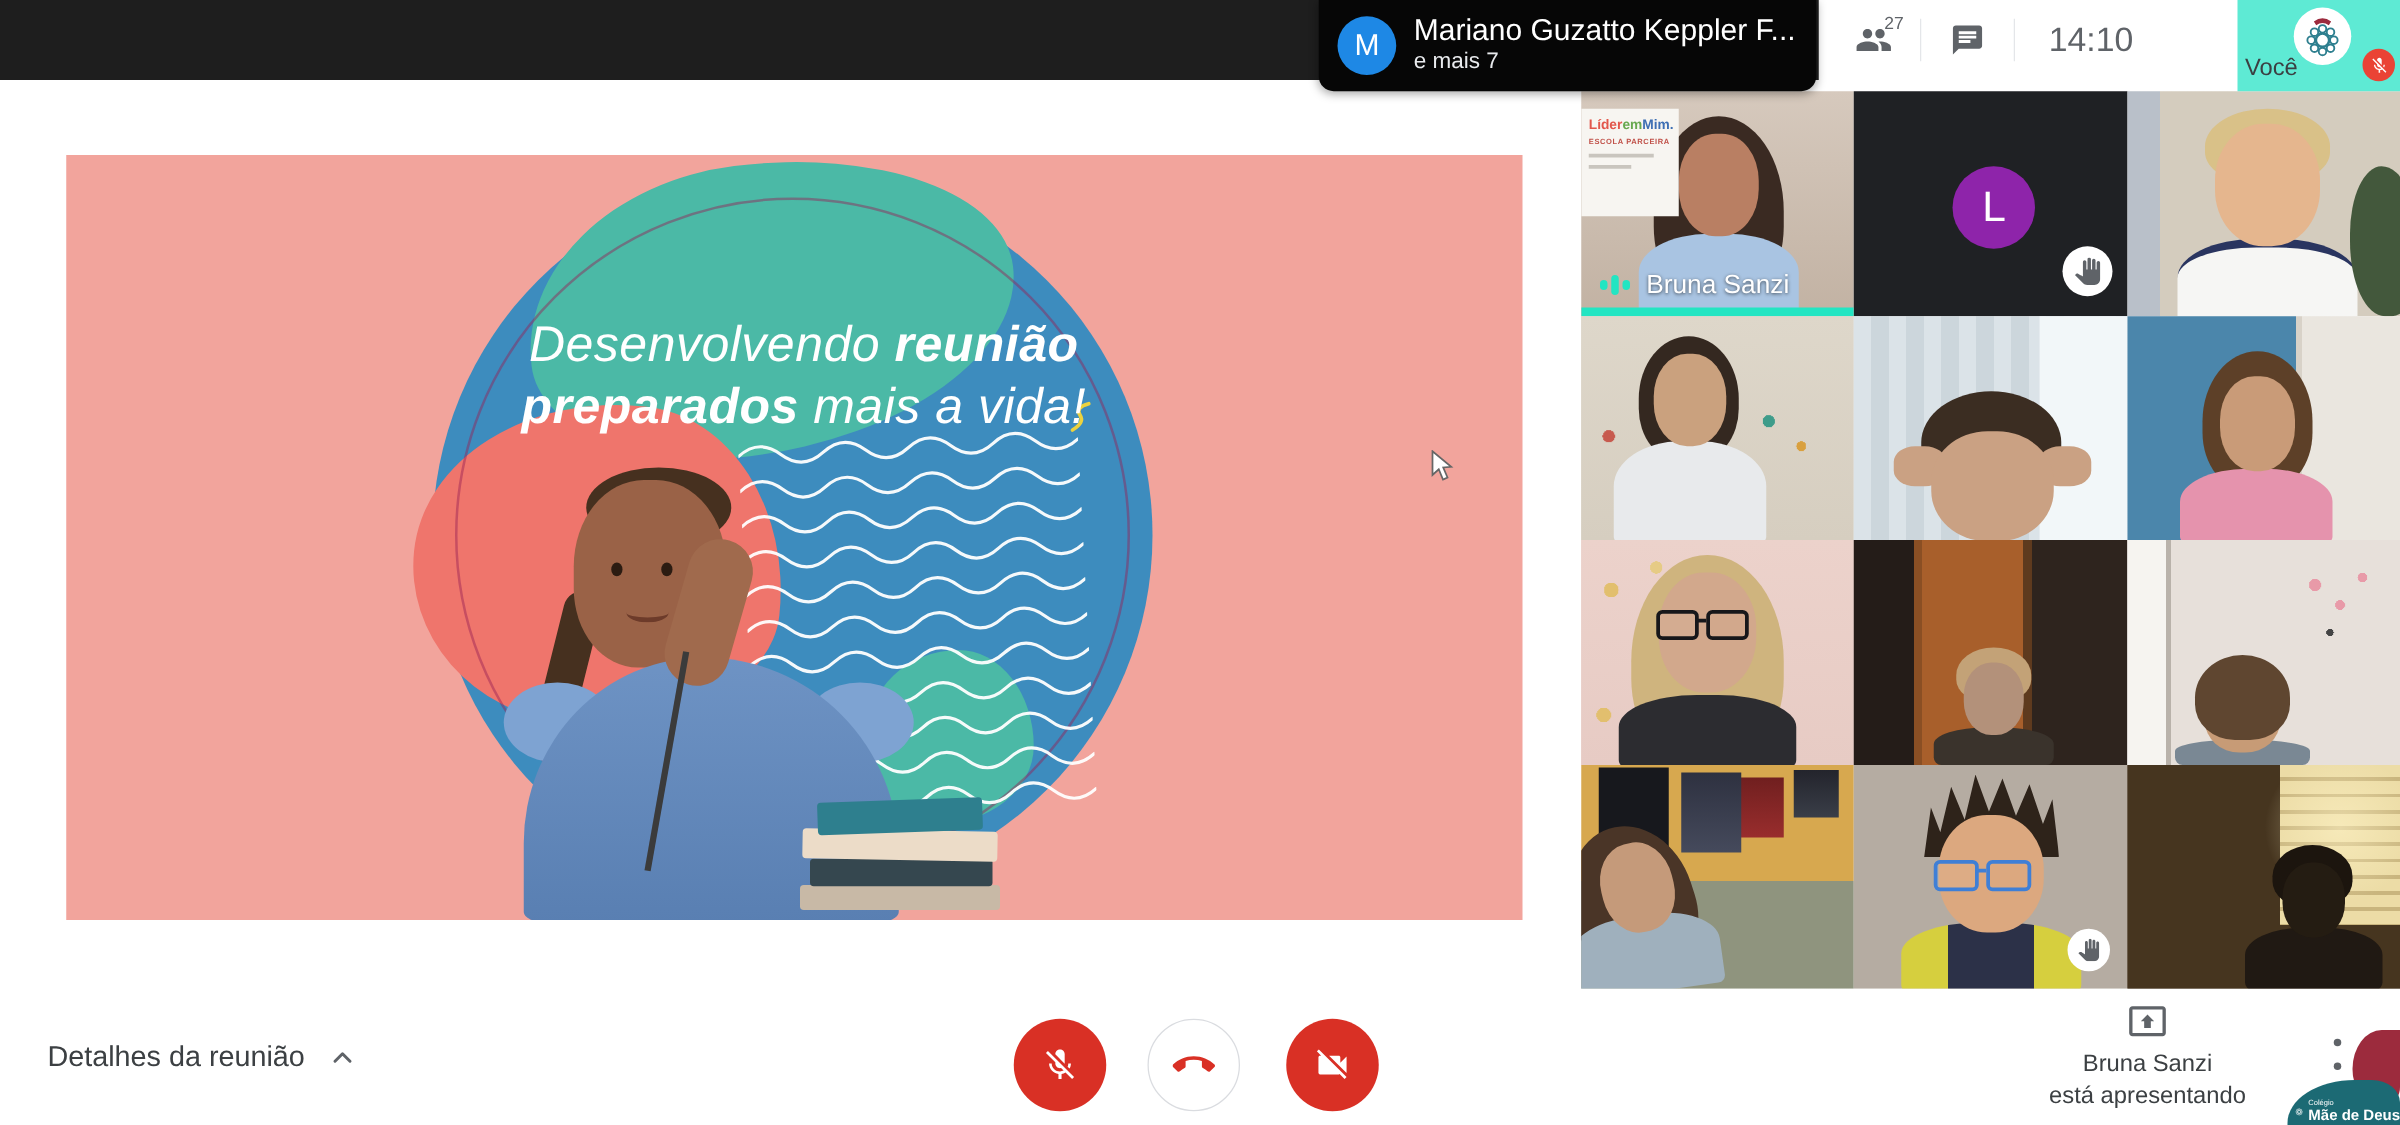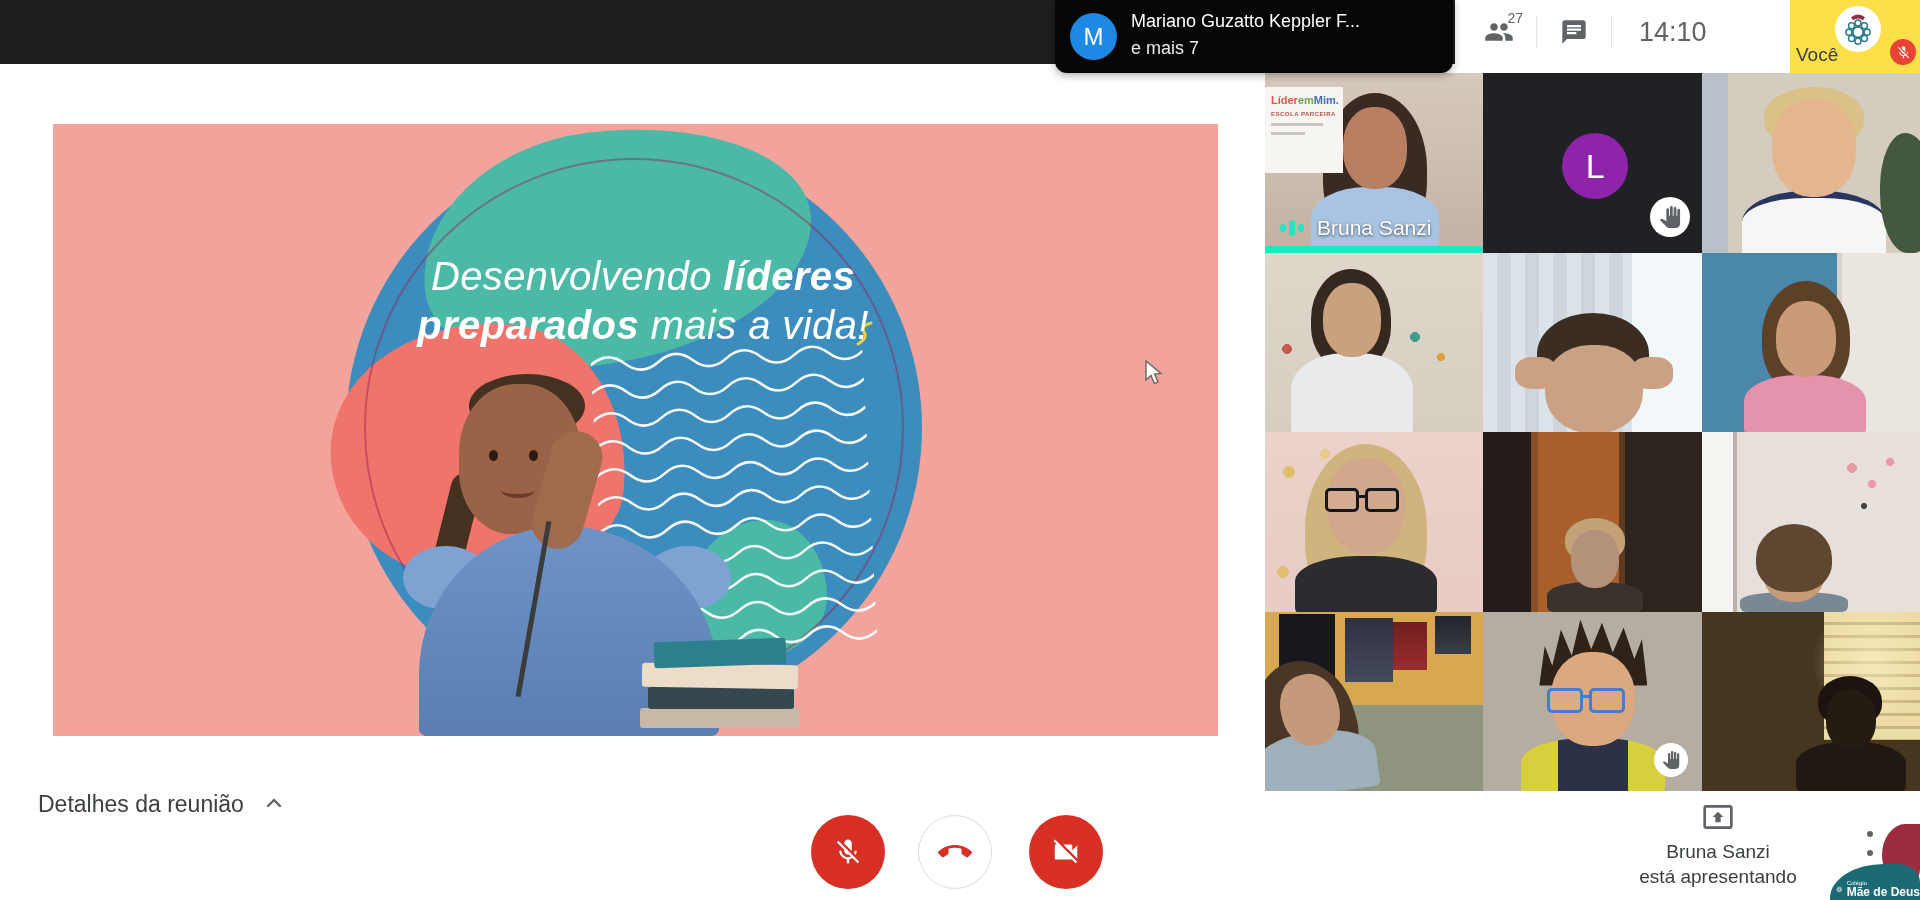--- a/index.html
+++ b/index.html
@@ -16,31 +16,31 @@
   .avatar{position:relative;width:46px;height:46px;border-radius:50%;background:#f4efe9;overflow:hidden}
   .av-hair{position:absolute;left:6px;top:4px;width:34px;height:44px;background:#3a2a22;border-radius:48% 48% 36% 36%}
   .av-face{position:absolute;left:14px;top:9px;width:18px;height:24px;background:#caa089;border-radius:46%}
   .av-body{position:absolute;left:8px;top:32px;width:30px;height:16px;background:#17171a;border-radius:46% 46% 0 0}
   .presenter-text{color:#fff;font-size:26px;letter-spacing:.2px}
   .toolbar{position:absolute;left:1455px;top:0;width:465px;height:64px;background:#fff;display:flex;align-items:center;padding-left:20px;box-sizing:border-box}
   .tb-btn{position:relative;width:48px;height:48px;display:flex;align-items:center;justify-content:center}
   .tb-sup{position:absolute;right:0;top:2px;font-size:14px;color:var(--c-icon)}
   .vdiv{width:1px;height:34px;background:#e4e6e9;margin:0 13px}
   .clock{margin-left:14px;font-size:27px;color:var(--c-icon)}
-  .selfview{position:absolute;left:1790px;top:0;width:130px;height:73px;background:#fde047;z-index:12}
+  .selfview{position:absolute;left:1790px;top:0;width:130px;height:73px;background:#5eead4;z-index:12}
   .selfview-label{position:absolute;left:6px;bottom:7px;font-size:19px;color:#3b3f42}
   .selfview-logo{position:absolute;left:45px;top:6px;width:46px;height:46px;border-radius:50%;background:#fff;color:#2e7f8f;display:flex;align-items:center;justify-content:center}
   .selfview-mic{position:absolute;right:4px;bottom:8px;width:26px;height:26px;border-radius:50%;background:#ea4335;display:flex;align-items:center;justify-content:center}
 
   
   .notification{position:absolute;left:1055px;top:0;width:398px;height:73px;background:var(--c-popup);
     border-radius:0 0 12px 12px;z-index:11;box-shadow:0 2px 8px rgba(0,0,0,.35)}
   .noti-avatar{position:absolute;left:15px;top:13px;width:47px;height:47px;border-radius:50%;background:var(--c-mavatar);
     color:#fff;font-size:24px;display:flex;align-items:center;justify-content:center}
-  .noti-name{position:absolute;left:76px;top:11px;color:#fff;font-size:18px;white-space:nowrap}
+  .noti-name{position:absolute;left:76px;top:11px;color:#fff;font-size:24px;white-space:nowrap}
   .noti-more{position:absolute;left:76px;top:38px;color:#e8eaed;font-size:18px}
 
   
   .stage{position:absolute;left:0;top:64px;width:1265px;height:836px;background:#fff}
   .slide{position:absolute;left:53px;top:60px;width:1165px;height:612px;background:var(--c-slidebg);overflow:hidden}
   .sh{position:absolute}
   .circle-blue{left:293px;top:16px;width:576px;height:576px;border-radius:50%;background:var(--c-slideblue);z-index:1}
   .blob-teal{left:368px;top:6px;width:392px;height:232px;border-radius:46% 54% 58% 42%/60% 46% 54% 40%;background:var(--c-slideteal);transform:rotate(-7deg);z-index:2}
   .blob-teal2{left:640px;top:396px;width:134px;height:140px;border-radius:55% 45% 60% 40%/50% 55% 45% 50%;background:var(--c-slideteal);z-index:2}
   .blob-pink{left:278px;top:198px;width:296px;height:258px;border-radius:58% 42% 55% 45%/52% 60% 40% 48%;background:var(--c-slidepink);transform:rotate(6deg);z-index:2}
@@ -139,21 +139,21 @@
   .v11 .tr{left:38px;top:126px;width:144px;height:56px;background:linear-gradient(90deg,#d6cf3e 0 26%,var(--sh) 26% 74%,#d6cf3e 74%)}
   .v11 .gls{--gc:#3f7fd6;left:64px;top:76px;width:30px;height:19px}
   .v12{background:#46351f;background-image:radial-gradient(circle 60px at 170px 50px,rgba(255,244,200,.55),transparent),
     repeating-linear-gradient(180deg,#ecdca6 0 10px,#c9b57e 10px 13px),linear-gradient(#46351f,#46351f);
     background-size:100% 100%,96px 128px,100% 100%;background-position:0 0,right top,0 0;background-repeat:no-repeat}
   .v12{--sk:#241c12;--ha:#1c150e;--sh:#201913}
   .v12 .hr{left:116px;top:64px;width:64px;height:50px}.v12 .hd{left:124px;top:78px;width:50px;height:60px}.v12 .tr{left:94px;top:130px;width:110px;height:50px}
 
   
   .bottombar{position:absolute;left:0;top:791px;width:1920px;height:109px;background:#fff;z-index:8}
-  .details{position:absolute;left:38px;top:0;height:109px;display:flex;align-items:flex-start;gap:18px;font-size:23px;color:#3c4043}
+  .details{position:absolute;left:38px;top:0;height:109px;display:flex;align-items:center;gap:18px;font-size:23px;color:#3c4043}
   .ctl{position:absolute;top:24px;width:74px;height:74px;border-radius:50%;display:flex;align-items:center;justify-content:center}
   .ctl.red{background:var(--c-red)}
   .ctl.white{background:#fff;border:1px solid #dadce0;box-sizing:border-box}
   .ctl-mic{left:811px}.ctl-end{left:918px}.ctl-cam{left:1029px}
   .raise{position:absolute;left:1412px;top:10px;width:182px;text-align:center;color:#3c4043;font-size:19px}
   .raise svg{display:block;margin:0 auto 8px}
   .presenting{position:absolute;left:1618px;top:10px;width:200px;text-align:center;color:#3c4043;font-size:19px;line-height:25px}
   .presenting svg{display:block;margin:0 auto 6px}
   .more-dots{position:absolute;left:1855px;top:38px;width:30px;height:48px;display:flex;flex-direction:column;align-items:center;justify-content:space-between;padding:2px 0;box-sizing:border-box}
   .more-dots i{width:6px;height:6px;border-radius:50%;background:#5f6368}
@@ -214,21 +214,21 @@
         <i class="g-hand"></i>
       </div>
       <i class="pencil"></i>
       <div class="books">
         <i class="bk4"></i>
           <i class="bk3"></i>
           <i class="bk2"></i>
           <i class="bk1"></i>
       </div>
       <div class="headline">
-        <div><span class="n">Desenvolvendo</span> <span class="b">líderes</span></div>
+        <div><span class="n">Desenvolvendo</span> <span class="b">reunião</span></div>
         <div><span class="b">preparados</span> <span class="n">mais a vida!</span></div>
       </div>
     </section>
     <span class="cursor">
       <svg width="22" height="26" viewBox="0 0 22 26">
           <path d="M3 1 L3 20 L8 15.4 L11.4 23.6 L15 22 L11.6 14 L18 13.4 Z" fill="#ffffff" stroke="#666" stroke-width="1.4"></path>
         </svg>
     </span>
   </main>
 

